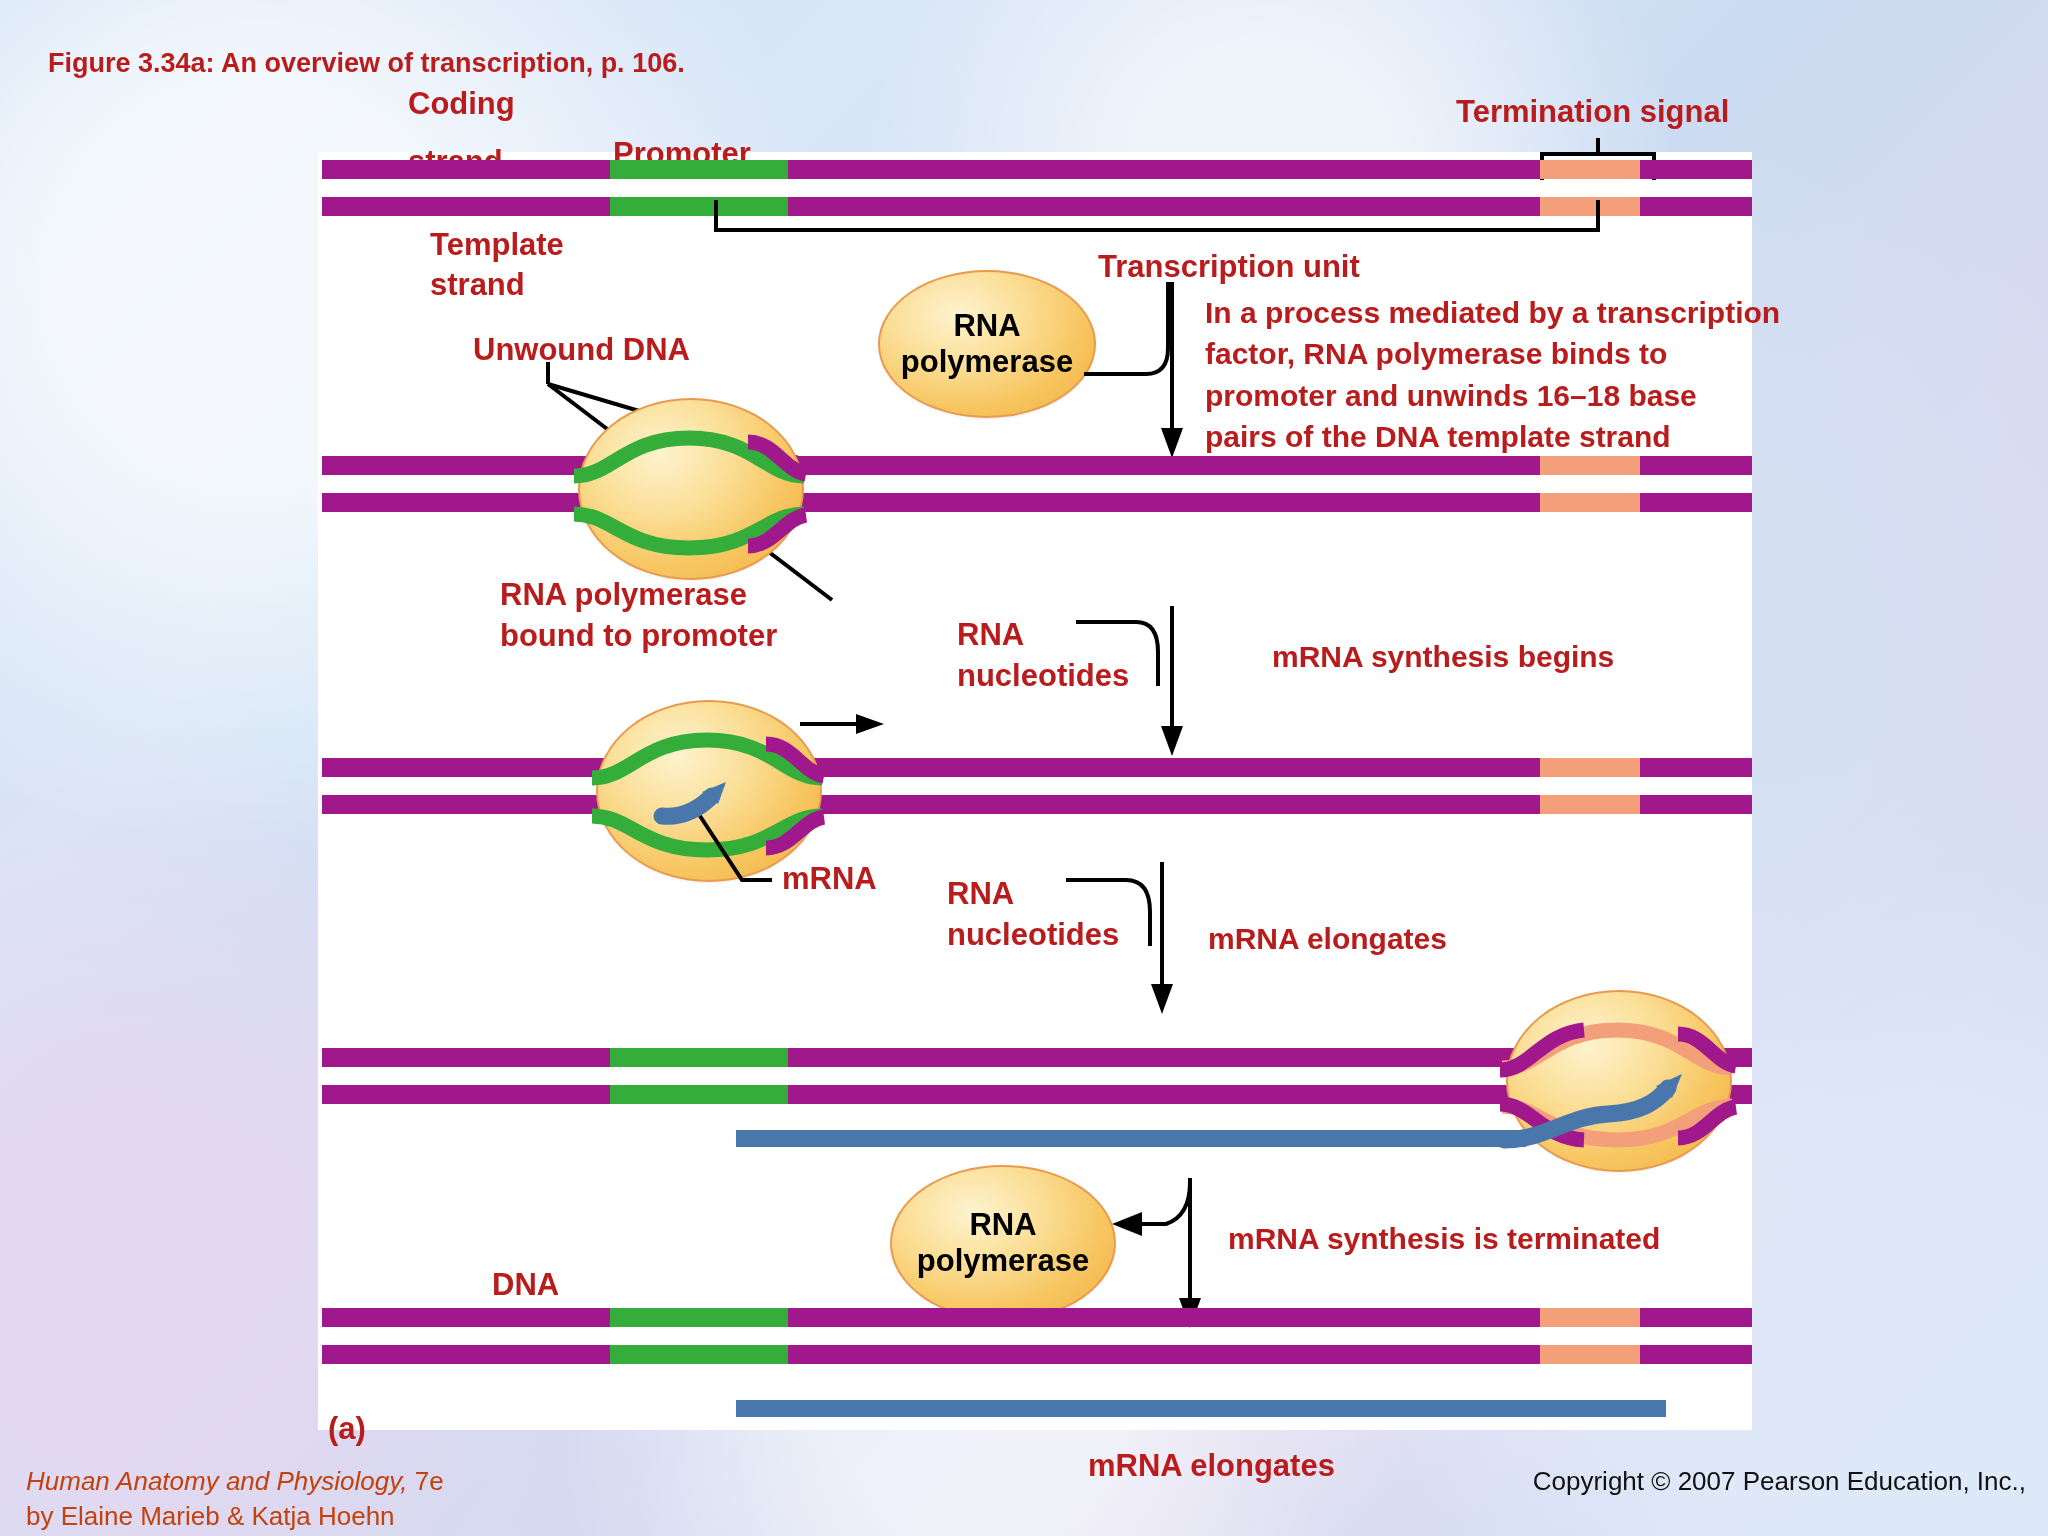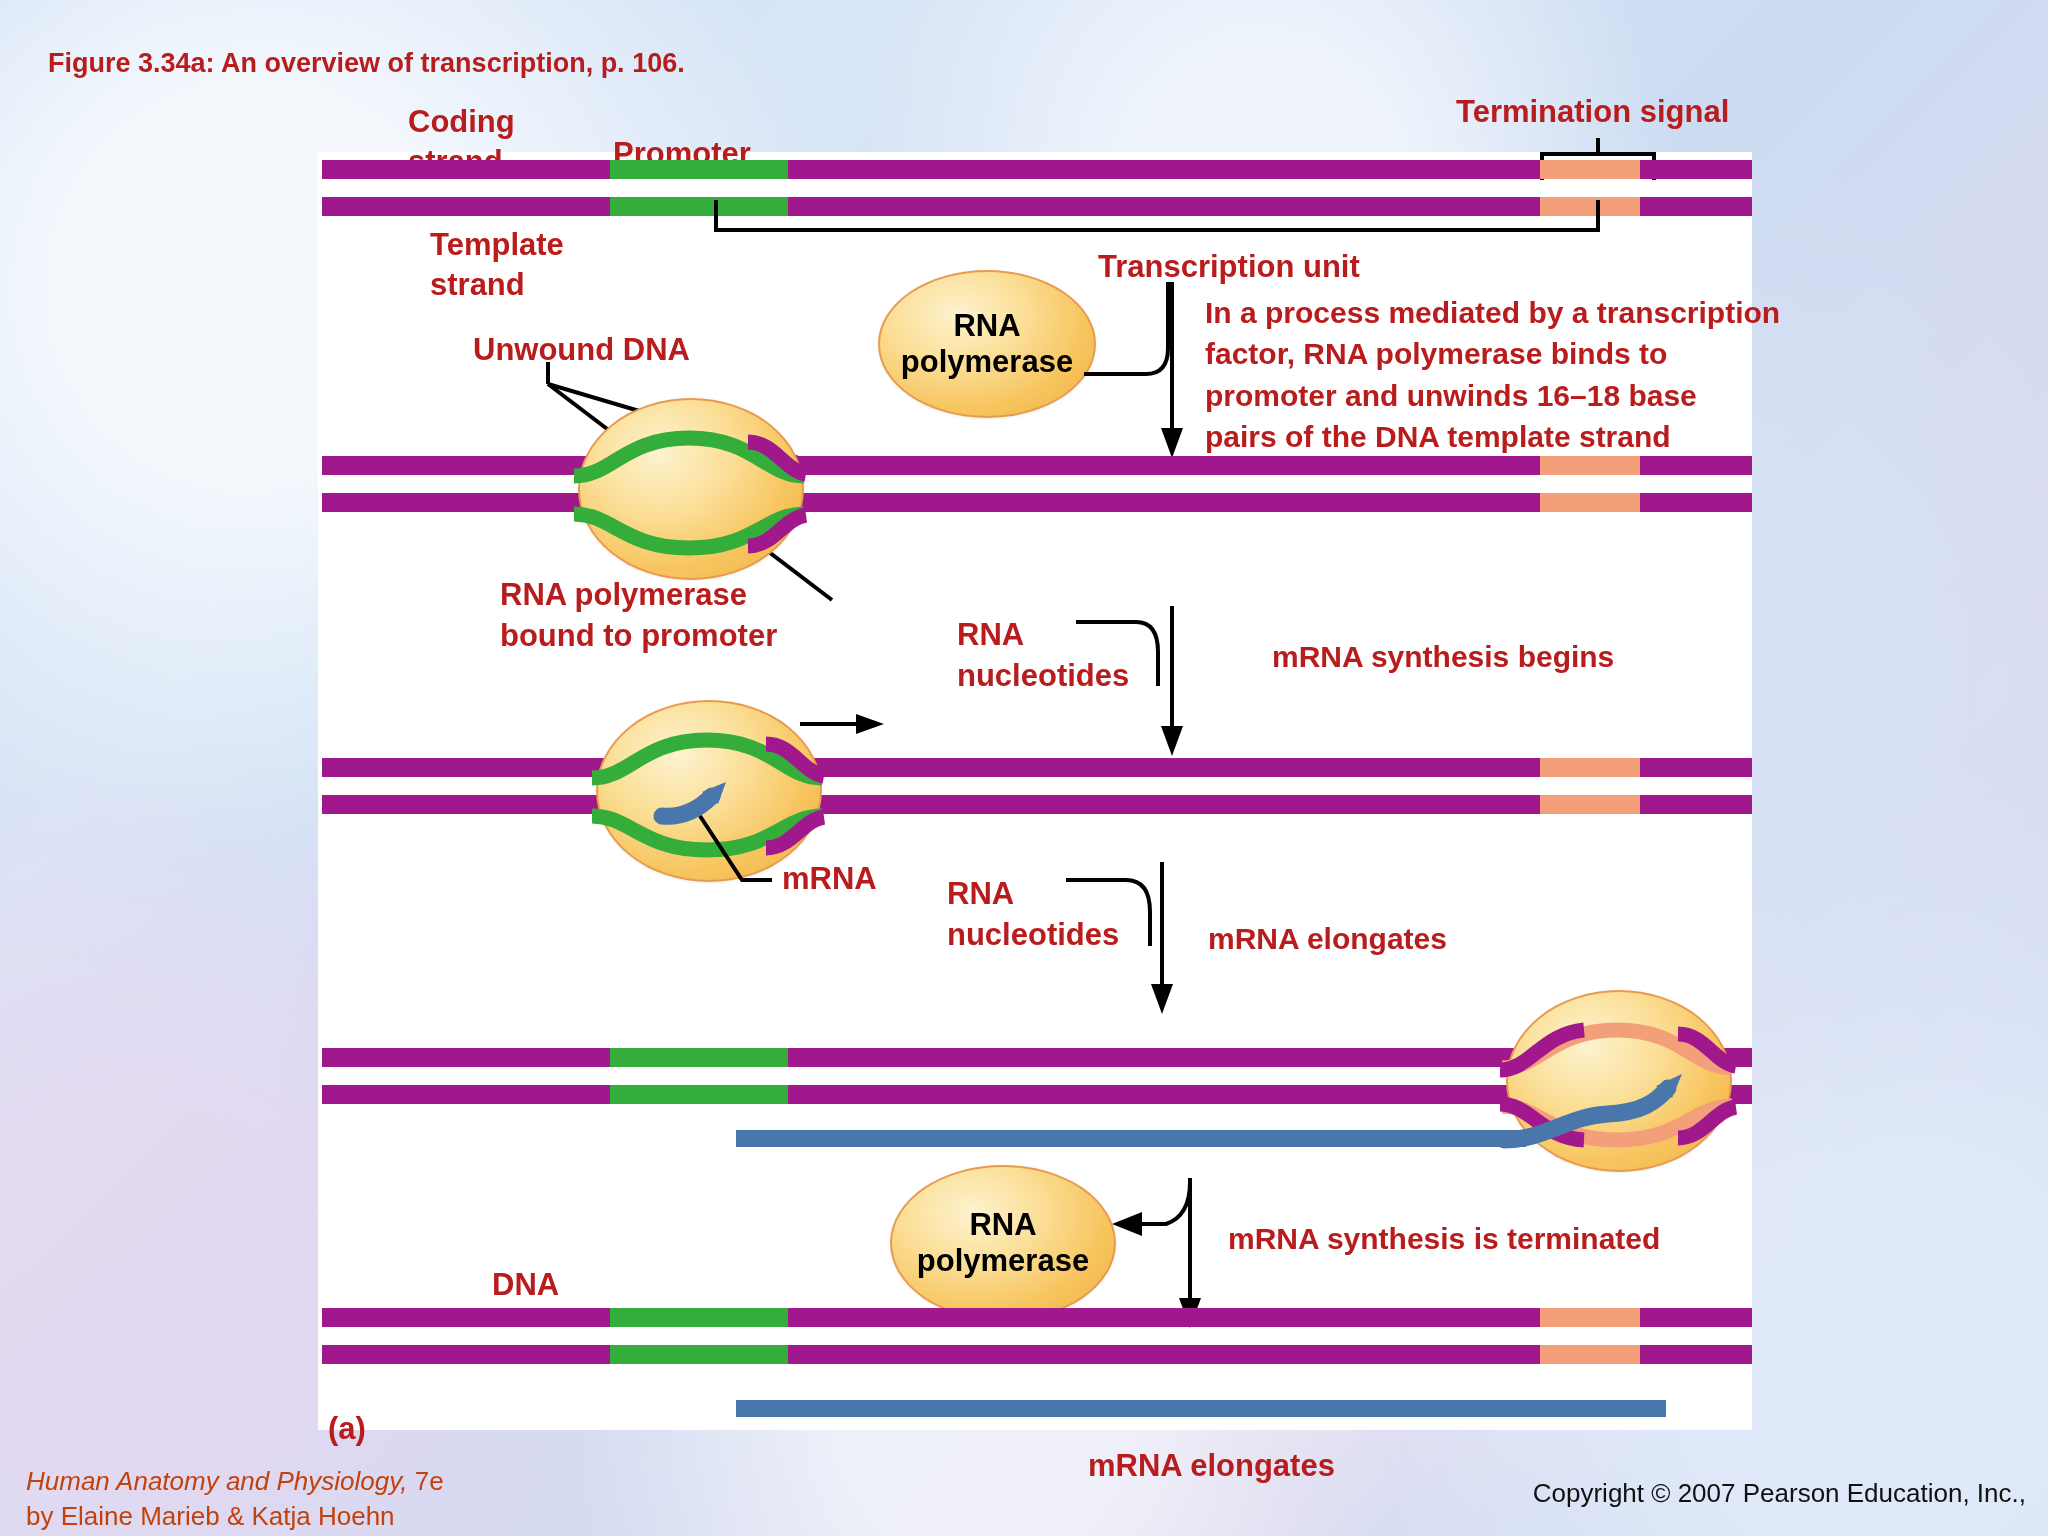--- a/index.html
+++ b/index.html
@@ -63,21 +63,21 @@
 </style>
 </head>
 <body>
 
 <div id="slide-bg"></div>
 
 <div class="label ttl" style="left:48px;top:48px;font-size:27px;">Figure 3.34a:  An overview of transcription, p. 106.</div>
 
 <div id="figure-panel"></div>
 
-<div class="label" style="left:408px;top:105px;font-size:31px;">Coding</div>
+<div class="label" style="left:408px;top:87px;font-size:31px;">Coding</div>
 <div class="label" style="left:408px;top:145px;font-size:31px;">strand</div>
 
 <div class="label" style="left:613px;top:137px;font-size:31px;">Promoter</div>
 
 <div class="label" style="left:1456px;top:95px;font-size:31px;">Termination signal</div>
 
 <svg style="left:1540px;top:142px;width:120px;height:42px;">
   <path class="blk" d="M2,38 L2,12 L114,12 L114,38 M58,12 L58,-4"></path>
 </svg>
 
@@ -269,15 +269,15 @@
 
 <div class="label" style="left:328px;top:1412px;font-size:31px;">(a)</div>
 
 <div class="abs" style="left:26px;top:1464px;font-size:26px;color:#c2410c;line-height:1.33;">
   <div>
     <span style="font-style:italic;">Human Anatomy and Physiology,</span><span> 7e</span>
   </div>
   <div>by Elaine Marieb &amp; Katja Hoehn</div>
 </div>
 
-<div class="abs" style="right:22px;top:1464px;text-align:right;font-size:26px;color:#111;line-height:1.33;margin-top:12px;">
+<div class="abs" style="right:22px;top:1464px;text-align:right;font-size:26px;color:#111;line-height:1.33;">
   <div>Copyright © 2007 Pearson Education, Inc.,</div>
 </div>
 
 </body></html>

